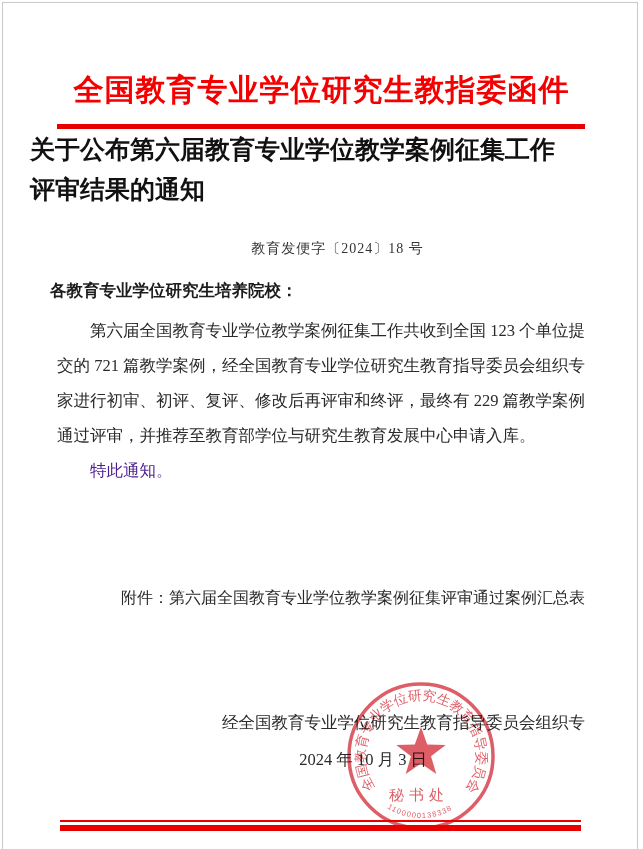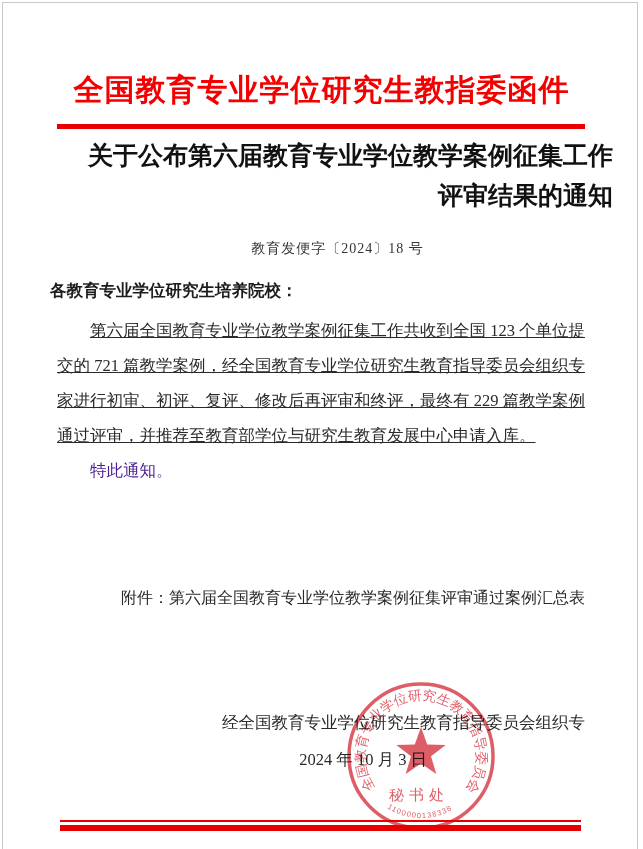--- a/index.html
+++ b/index.html
@@ -30,22 +30,22 @@
     font-family:"Liberation Sans","DejaVu Sans",sans-serif;
     font-size:30px;font-weight:700;
     color:var(--accent-red);
     letter-spacing:1px;
   }
   .head-rule{
     position:absolute;top:124px;left:57px;width:528px;height:5px;
     background:var(--rule-red);
   }
   .doc-title{
-    position:absolute;top:136px;left:30px;width:583px;
-    text-align:right;
+    position:absolute;top:130px;left:30px;width:583px;
+    text-align:left;
     font-size:25px;font-weight:700;color:#111;
     line-height:40px;
   }
   .doc-number{
     position:absolute;top:240px;left:16px;width:100%;
     text-align:center;
     font-size:14px;color:#333;
     letter-spacing:1px;
   }
   .salutation{
@@ -54,21 +54,20 @@
     font-size:16.5px;font-weight:700;color:#1c1c1c;
   }
   .body-text{
     position:absolute;top:313px;left:57px;width:528px;
     font-size:16.5px;color:#2a2a2a;
     line-height:35px;
   }
   .body-line{
     text-align:justify;
     text-align-last:justify;
-    text-decoration:underline;
   }
   .body-line.first{text-indent:2em;}
   .body-line.last{text-align-last:left;}
   .closing{
     position:absolute;top:453px;left:57px;width:528px;
     font-size:16.5px;color:#4c1d95;line-height:35px;
     text-indent:2em;
   }
   .attachment{
     position:absolute;top:580px;left:57px;width:528px;

